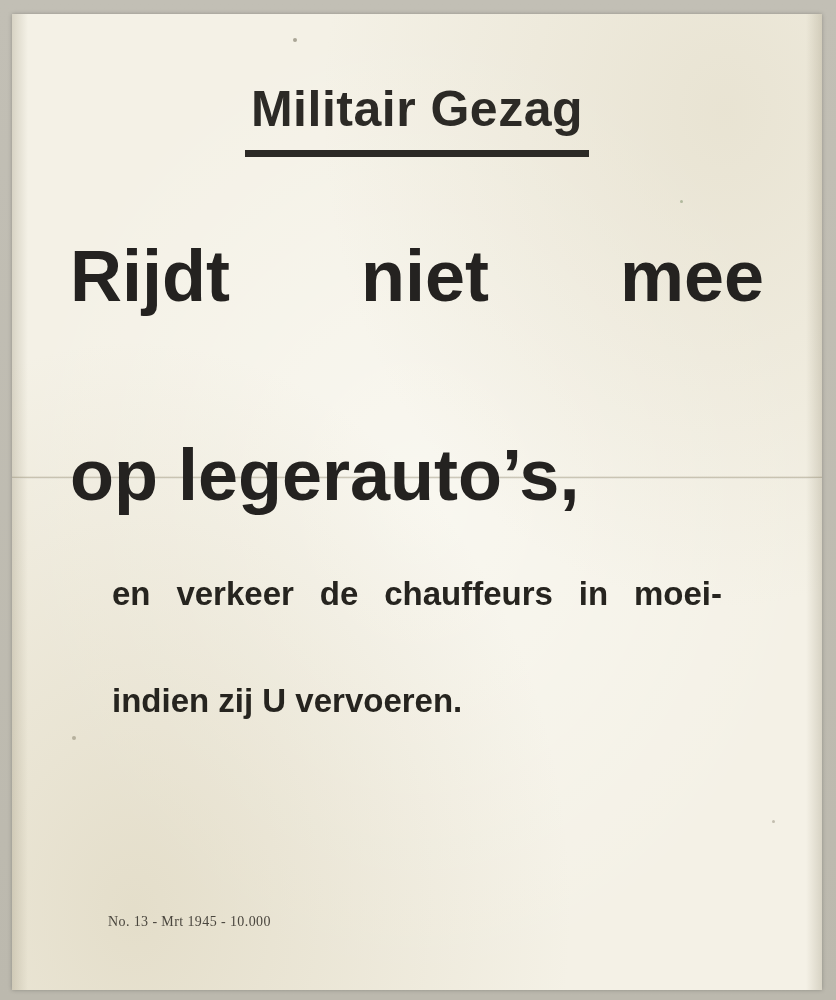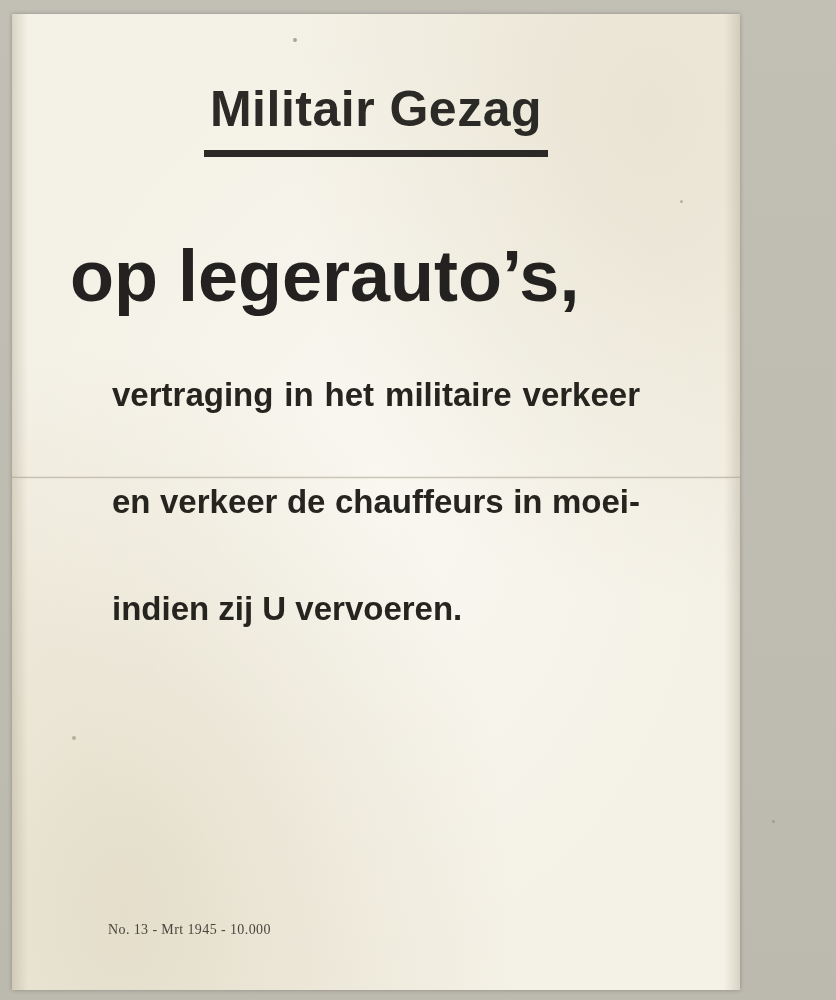--- a/index.html
+++ b/index.html
@@ -21,21 +21,21 @@
     width: 836px;
     height: 1000px;
     background: linear-gradient(180deg, #c2bfb5 0%, #bcb9ae 100%);
   }
 
   
   .sheet {
     position: absolute;
     left: 12px;
     top: 14px;
-    width: 728px;
+    width: 810px;
     height: 976px;
     background: #f4f1e6;
     box-shadow: 0 0 4px rgba(0,0,0,0.25);
   }
 
   
   .sheet::before {
     content: "";
     position: absolute;
     left: 0; top: 0; right: 0; bottom: 0;
@@ -135,21 +135,21 @@
     height: 0;
   }
   .body-text .line.last::after {
     content: none;
   }
 
   
   .imprint {
     position: absolute;
     left: 96px;
-    bottom: 52px;
+    bottom: 60px;
     font-size: 14px;
     letter-spacing: 0.4px;
     color: #4a463e;
     font-family: "Liberation Serif", serif;
   }
 
   
   .speck {
     position: absolute;
     border-radius: 50%;
@@ -170,25 +170,25 @@
     <div class="speck" style="left:668px; top:186px; width:3px; height:3px; background:rgba(120,140,100,0.5);"></div>
     <div class="speck" style="left:60px; top:722px; width:4px; height:4px; background:rgba(120,112,92,0.45);"></div>
     <div class="speck" style="left:760px; top:806px; width:3px; height:3px; background:rgba(120,112,92,0.4);"></div>
 
     <div class="content">
 
       <div class="heading">Militair Gezag</div>
       <div class="heading-rule"></div>
 
       <div class="slogan">
+        <span class="line">Rijdt niet mee</span>
         <span class="line last">op legerauto’s,</span>
       </div>
 
       <div class="body-text">
-        <span class="line">vertraging in het militaire verkeer</span>
         <span class="line">en verkeer de chauffeurs in moei-</span>
         <span class="line last">indien zij U vervoeren.</span>
       </div>
 
     </div>
 
     <div class="imprint">No. 13 - Mrt 1945 - 10.000</div>
 
   </div>
 </div>

